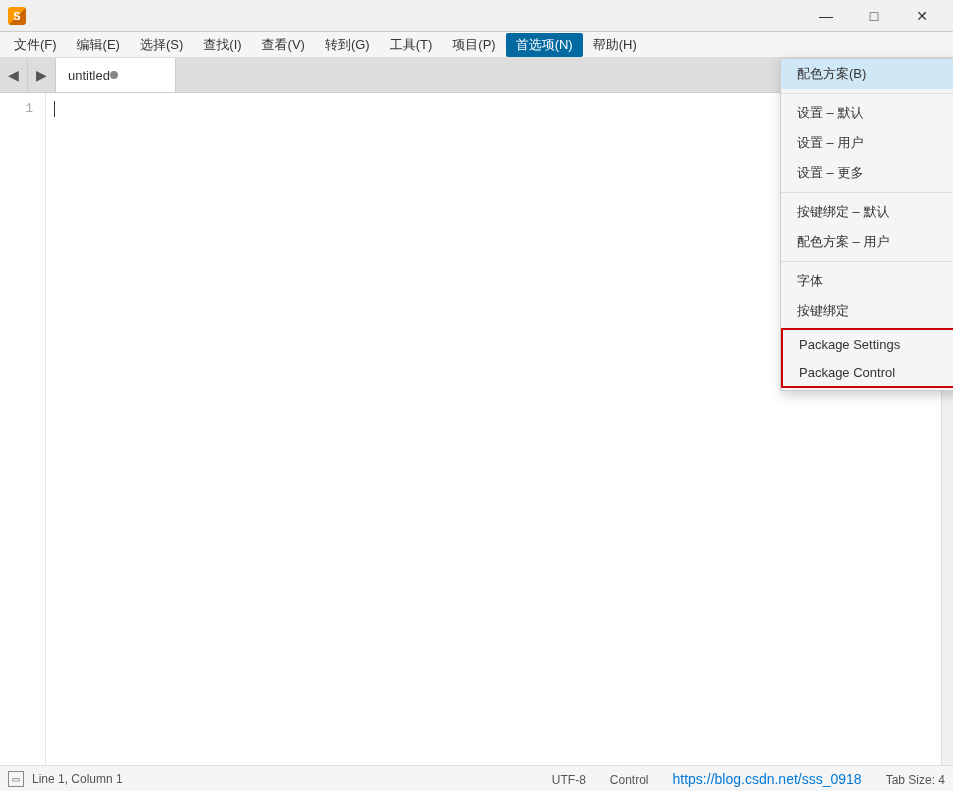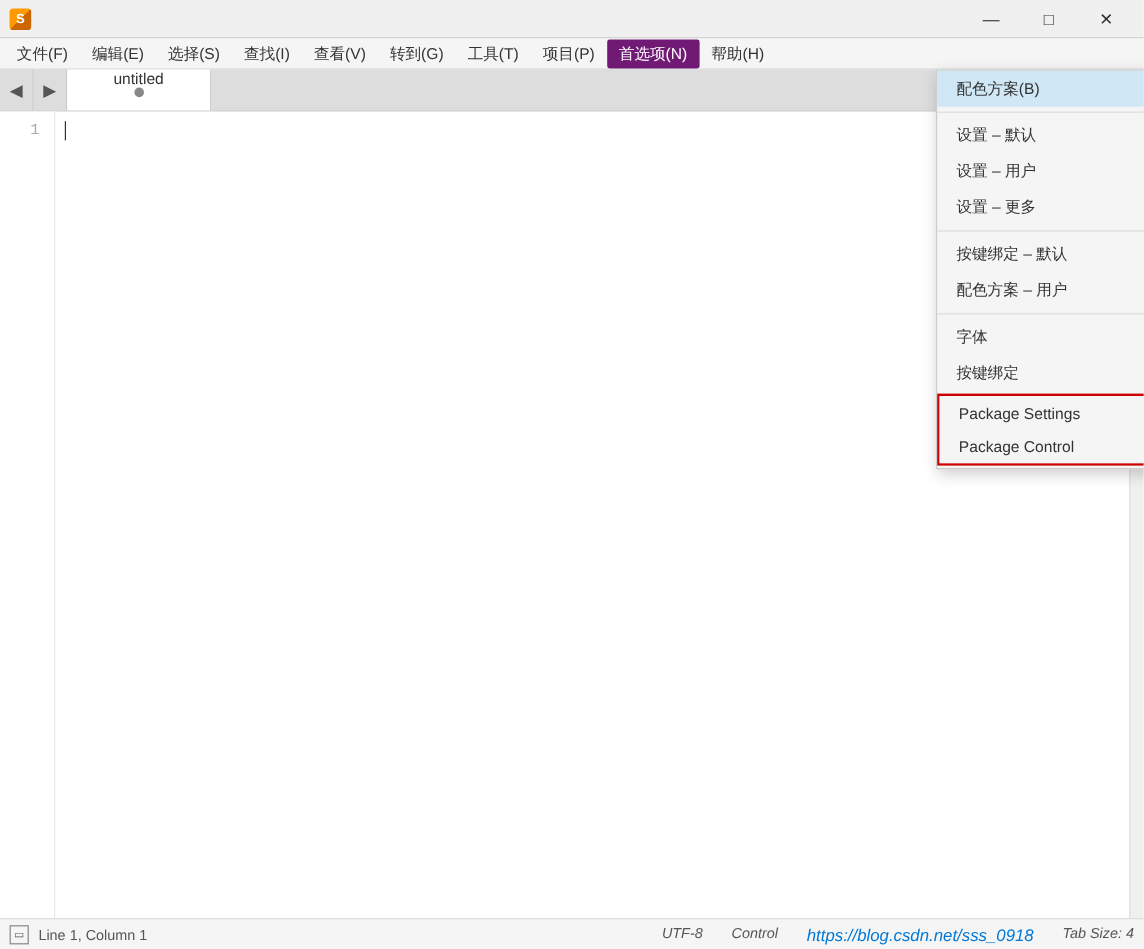--- a/index.html
+++ b/index.html
@@ -72,21 +72,21 @@
     }
     .menu-item {
       padding: 3px 10px;
       font-size: 13px;
       color: #333;
       cursor: pointer;
       white-space: nowrap;
       border-radius: 2px;
     }
     .menu-item.active {
-      background: #701a75;
+      background: #0369a1;
       color: white;
     }
 
     
     .tab-bar {
       display: flex;
       align-items: stretch;
       background: #ddd;
       height: 35px;
       border-bottom: 1px solid #ccc;
@@ -108,21 +108,20 @@
       display: flex;
       align-items: center;
       padding: 0 12px;
       background: #eee;
       border-right: 1px solid #ccc;
       font-size: 13px;
       color: #444;
       cursor: pointer;
       gap: 0;
       min-width: 120px;
-      flex-direction: column;
     }
     .tab.active {
       background: #fff;
       color: #333;
     }
     .tab-dot {
       width: 8px;
       height: 8px;
       border-radius: 50%;
       background: #888;
@@ -232,23 +231,22 @@
       border: 1px solid #888;
       display: flex;
       align-items: center;
       justify-content: center;
       font-size: 9px;
       color: #555;
     }
     .status-right {
       margin-left: auto;
       display: flex;
-      align-items: flex-start;
+      align-items: flex-end;
       gap: 24px;
-      font-style: italic;
     }
     .status-link {
       color: #0078d7;
       text-decoration: none;
       font-size: 14px;
     }
     .dropdown-menu {
       position: absolute;
       top: 58px;
       left: 780px;

